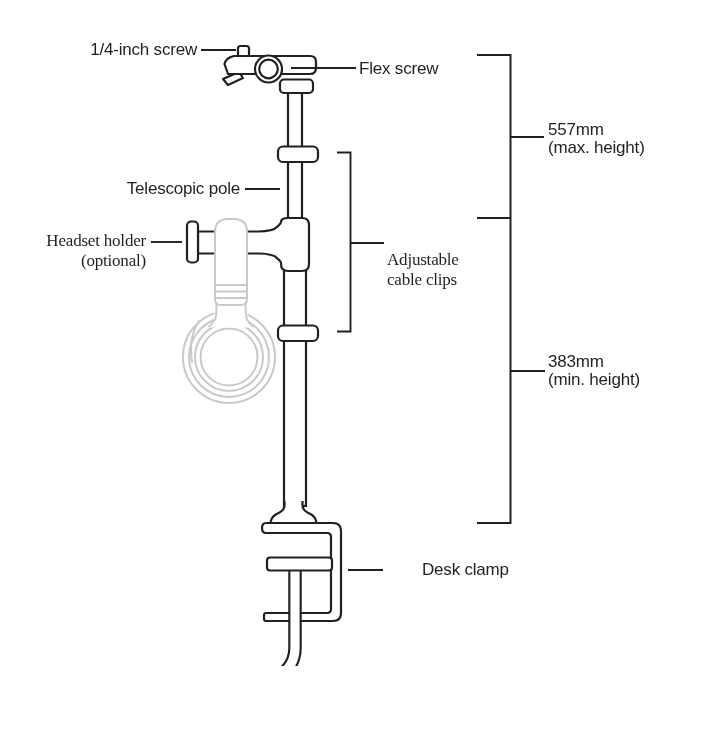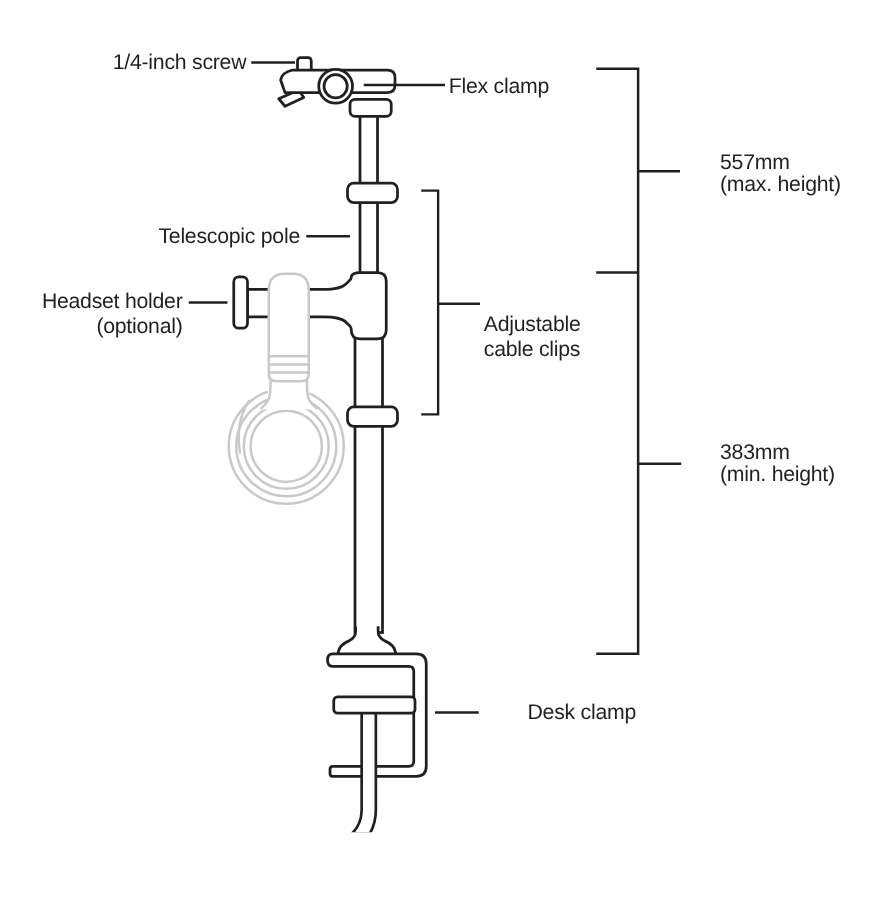--- a/index.html
+++ b/index.html
@@ -7,22 +7,22 @@
     position:relative;width:702px;height:666px;background:#ffffff;
     font-family:"Liberation Sans",sans-serif;color:#231f20;overflow:hidden;
   }
   .art{position:absolute;left:0;top:0;}
   .lbl{
     position:absolute;font-size:17px;line-height:19px;letter-spacing:-0.2px;
     color:#231f20;white-space:nowrap;
   }
   .lbl span{display:block;}
   .right{text-align:right;}
-  .lh20{line-height:20px;}
-  .lh18{line-height:18px;margin-left:28px;}
+  .lh20{line-height:20px;font-family:Liberation Serif, serif;}
+  .lh18{line-height:18px;}
   
   .lbl-screw   {right:505px;top:40px;}
   .lbl-flex    {left:359px;top:59px;}
   .lbl-pole    {right:462px;top:179px;}
   .lbl-headset {right:556px;top:231px;}
   .lbl-clips   {left:387px;top:222px;margin-top:28px;}
   .lbl-max     {left:548px;top:121px;}
   .lbl-min     {left:548px;top:353px;}
   .lbl-clamp   {left:387px;top:560px;margin-left:35px;}
 </style>
@@ -105,21 +105,21 @@
     <g stroke="#231f20" stroke-width="2" fill="none">
       <path d="M477,55 H510.5 V523 H477"></path>
       <path d="M477,218 H510.5"></path>
       <path d="M510.5,137 H544"></path>
       <path d="M510.5,371 H545"></path>
     </g>
   </svg>
 
   <div class="lbl lbl-screw right">1/4-inch screw</div>
 
-  <div class="lbl lbl-flex">Flex clamp</div>
+  <div class="lbl lbl-flex">Flex screw</div>
 
   <div class="lbl lbl-pole right">Telescopic pole</div>
 
   <div class="lbl lbl-headset right lh20">
     <span>Headset holder</span>
     <span>(optional)</span>
   </div>
 
   <div class="lbl lbl-clips lh20">
     <span>Adjustable</span>

